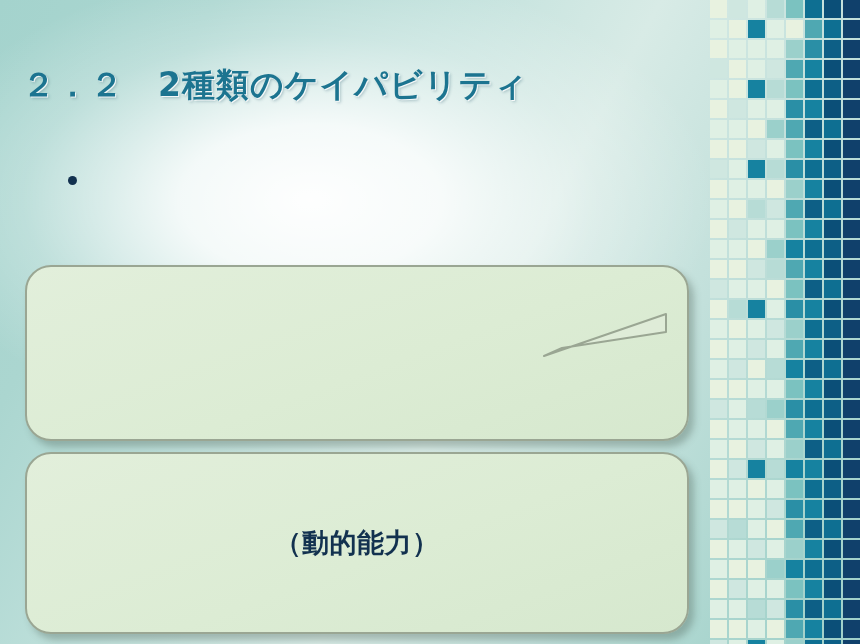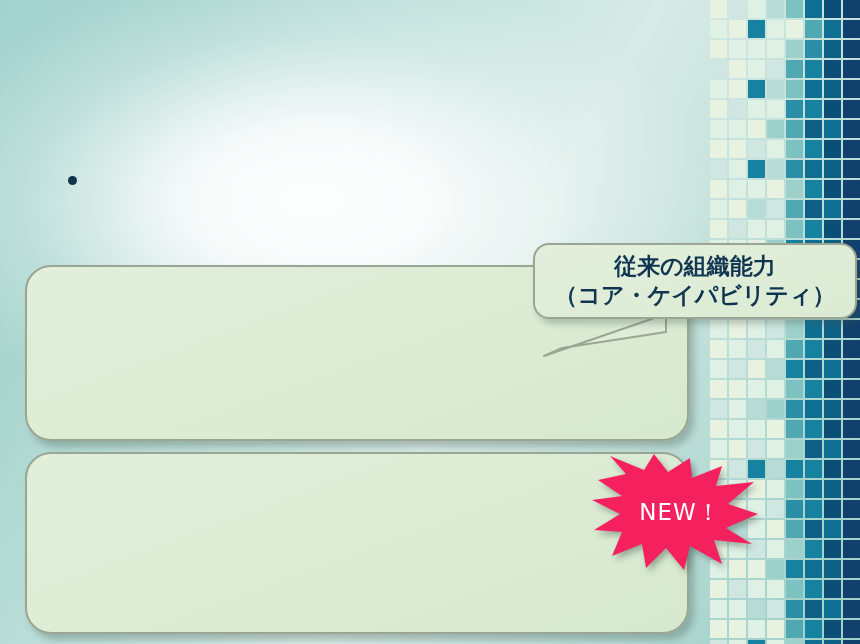--- a/index.html
+++ b/index.html
@@ -361,42 +361,32 @@
       <i style="background: rgb(207, 231, 224);"></i>
       <i style="background: rgb(223, 240, 228);"></i>
       <i style="background: rgb(22, 130, 160);"></i>
       <i style="background: rgb(223, 240, 228);"></i>
       <i style="background: rgb(155, 208, 203);"></i>
       <i style="background: rgb(14, 111, 146);"></i>
       <i style="background: rgb(13, 95, 134);"></i>
       <i style="background: rgb(16, 64, 107);"></i>
     </div>
 
+  <div id="title">２．２　2種類のケイパビリティ</div>
 
   <div id="bullet">
     <span class="dot"></span>
   </div>
 
   <div class="capbox" id="box-ordinary">
   </div>
 
   <div class="capbox" id="box-dynamic">
+    <div class="line">（動的能力）</div>
   </div>
 
   <svg id="callout-tail" viewBox="0 0 130 46">
     <polygon points="4,44 126,2 126,20 22,36" fill="#dfecd8" stroke="#9aa693" stroke-width="2" stroke-linejoin="round"></polygon>
   </svg>
 
-  <div id="callout">
-    <div class="line">従来の組織能力</div>
-    <div class="line">（コア・ケイパビリティ）</div>
-  </div>
-
-  <div id="newstar">
-    <svg viewBox="0 0 168 120" preserveAspectRatio="none">
-      <polygon points="6,28 34,22 18,4 52,18 62,2 76,20 98,6 100,26 130,14 124,34 162,30 136,52
-                166,62 134,76 160,92 122,88 130,112 98,94 92,118 74,96 54,116 50,92 20,104
-                30,80 2,78 28,62 0,48 30,44" fill="#f5215f"></polygon>
-    </svg>
-    <div class="label">NEW！</div>
-  </div>
+
 
 </div>
 
 </body></html>

